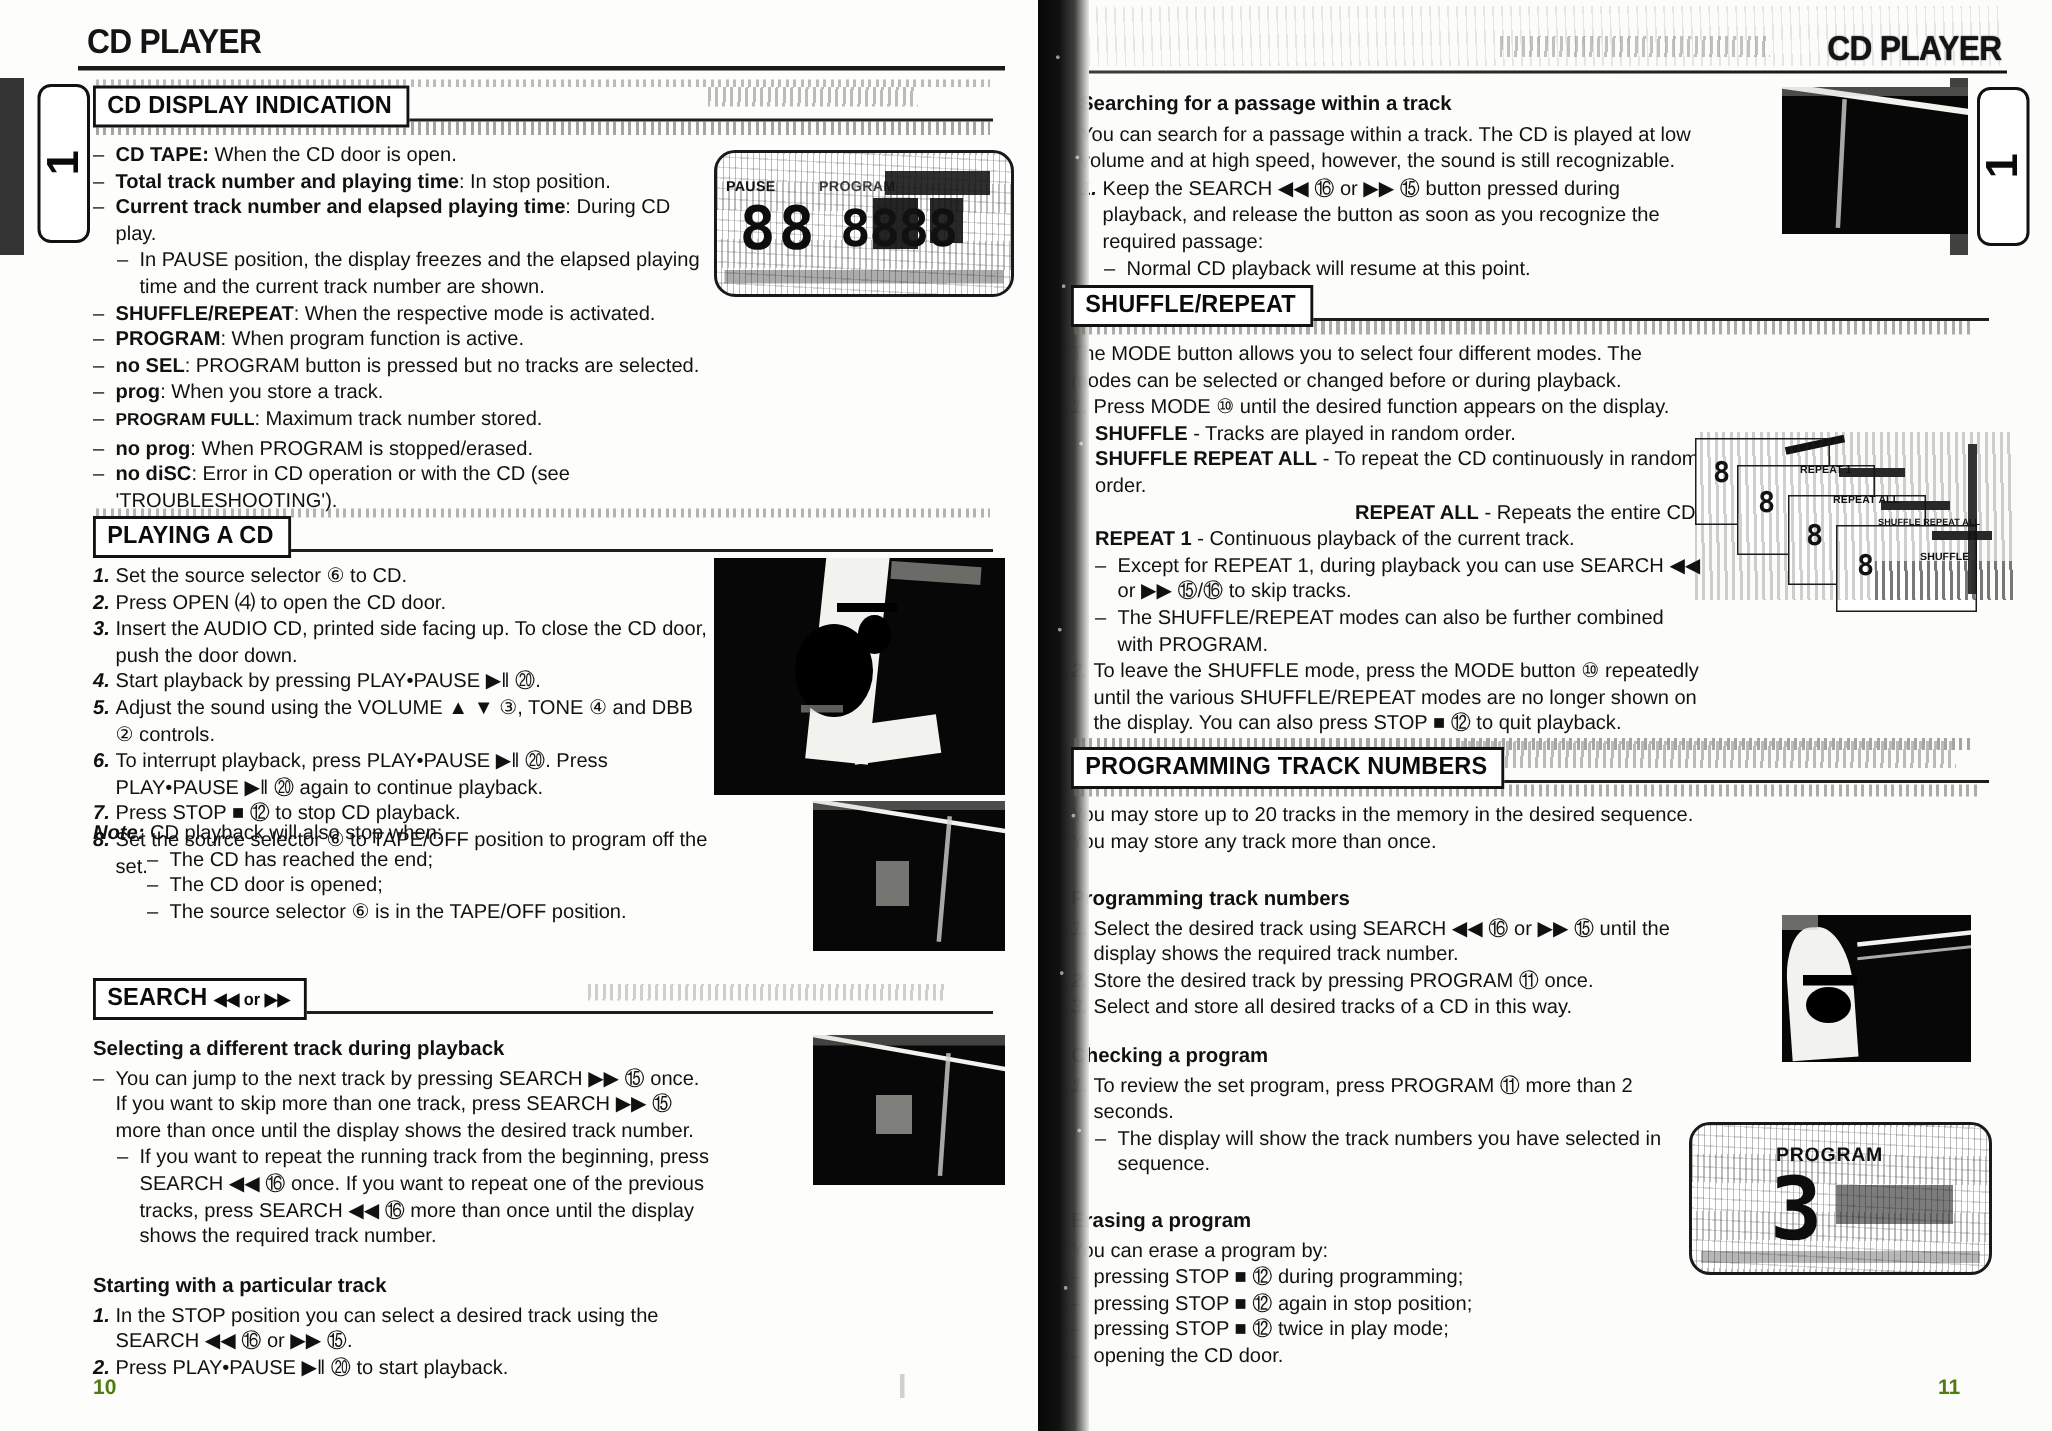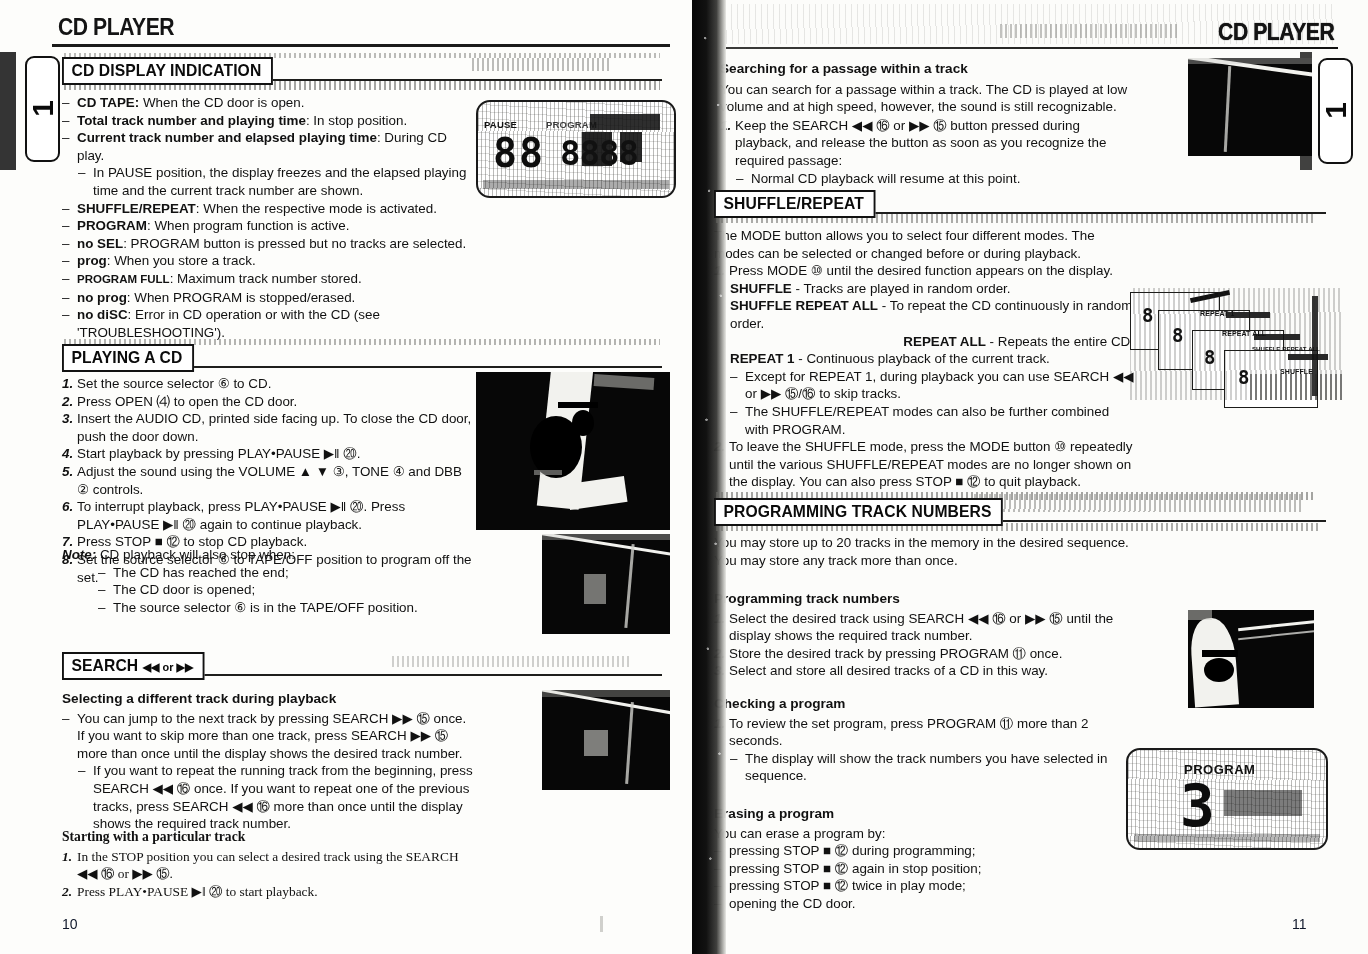--- a/index.html
+++ b/index.html
@@ -135,21 +135,21 @@
   
   .cascade{position:absolute;}
   .cas-box{position:absolute;border:1.5px solid #1c1c1a;background:#fff;}
   .cas-lbl{position:absolute;font-weight:bold;font-size:7px;letter-spacing:.1px;color:#0f0f0f;}
   .cas-dig{position:absolute;font-weight:bold;font-family:"DejaVu Sans Mono",monospace;font-size:19px;color:#101010;}
   .cas-arrow{position:absolute;background:#111;}
   .cas-noise{position:absolute;
     background:repeating-linear-gradient(89deg,rgba(40,40,38,.55) 0 2px,transparent 2px 5px);}
 
   
-  .pageno{position:absolute;font-size:14px;font-weight:normal;color:#0f172a;}
+  .pageno{position:absolute;font-size:14px;font-weight:bold;color:#4d7c0f;}
 
   
   .fleck{position:absolute;background:#8d8d88;opacity:.5;}
 </style>
 </head>
 <body>
 
 <div class="spread">
 
   <div class="left-scan-edge"></div>
@@ -303,21 +303,21 @@
       <div class="li">
           <span class="mk dash">–</span>
           <span class="bd">You can jump to the next track by pressing SEARCH ▶▶ ⑮ once. If you want to skip more than one track, press SEARCH ▶▶ ⑮ more than once until the display shows the desired track number.</span>
         </div>
       <div class="li li-sub">
           <span class="mk dash">–</span>
           <span class="bd">If you want to repeat the running track from the beginning, press SEARCH ◀◀ ⑯ once. If you want to repeat one of the previous tracks, press SEARCH ◀◀ ⑯ more than once until the display shows the required track number.</span>
         </div>
     </div>
 
-    <div class="txt" style="left:62px;top:828px;width:412px;font-family:Liberation Serif, serif;">
+    <div class="txt" style="left:62px;top:848px;width:412px;">
       <div class="h3">Starting with a particular track</div>
       <div class="li">
           <span class="mk"><i>1.</i></span>
           <span class="bd">In the STOP position you can select a desired track using the SEARCH ◀◀ ⑯ or ▶▶ ⑮.</span>
         </div>
       <div class="li">
           <span class="mk"><i>2.</i></span>
           <span class="bd">Press PLAY•PAUSE ▶‖ ⑳ to start playback.</span>
         </div>
     </div>

